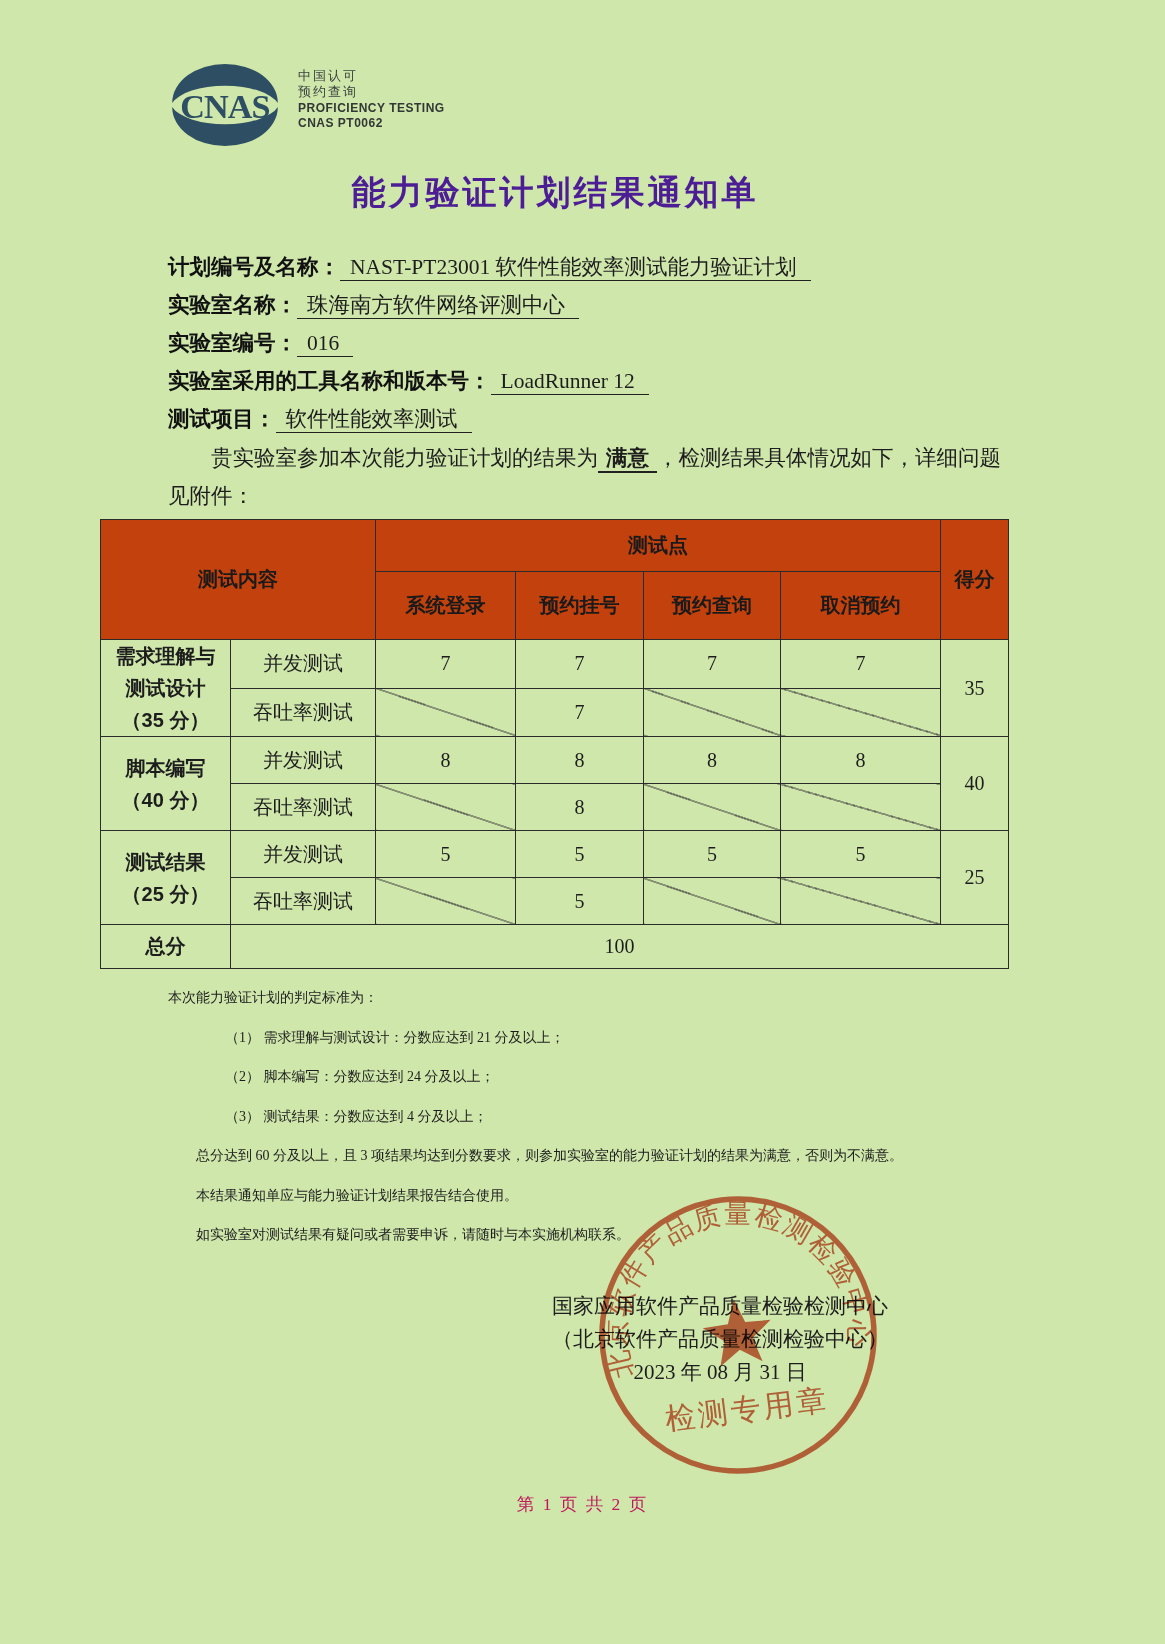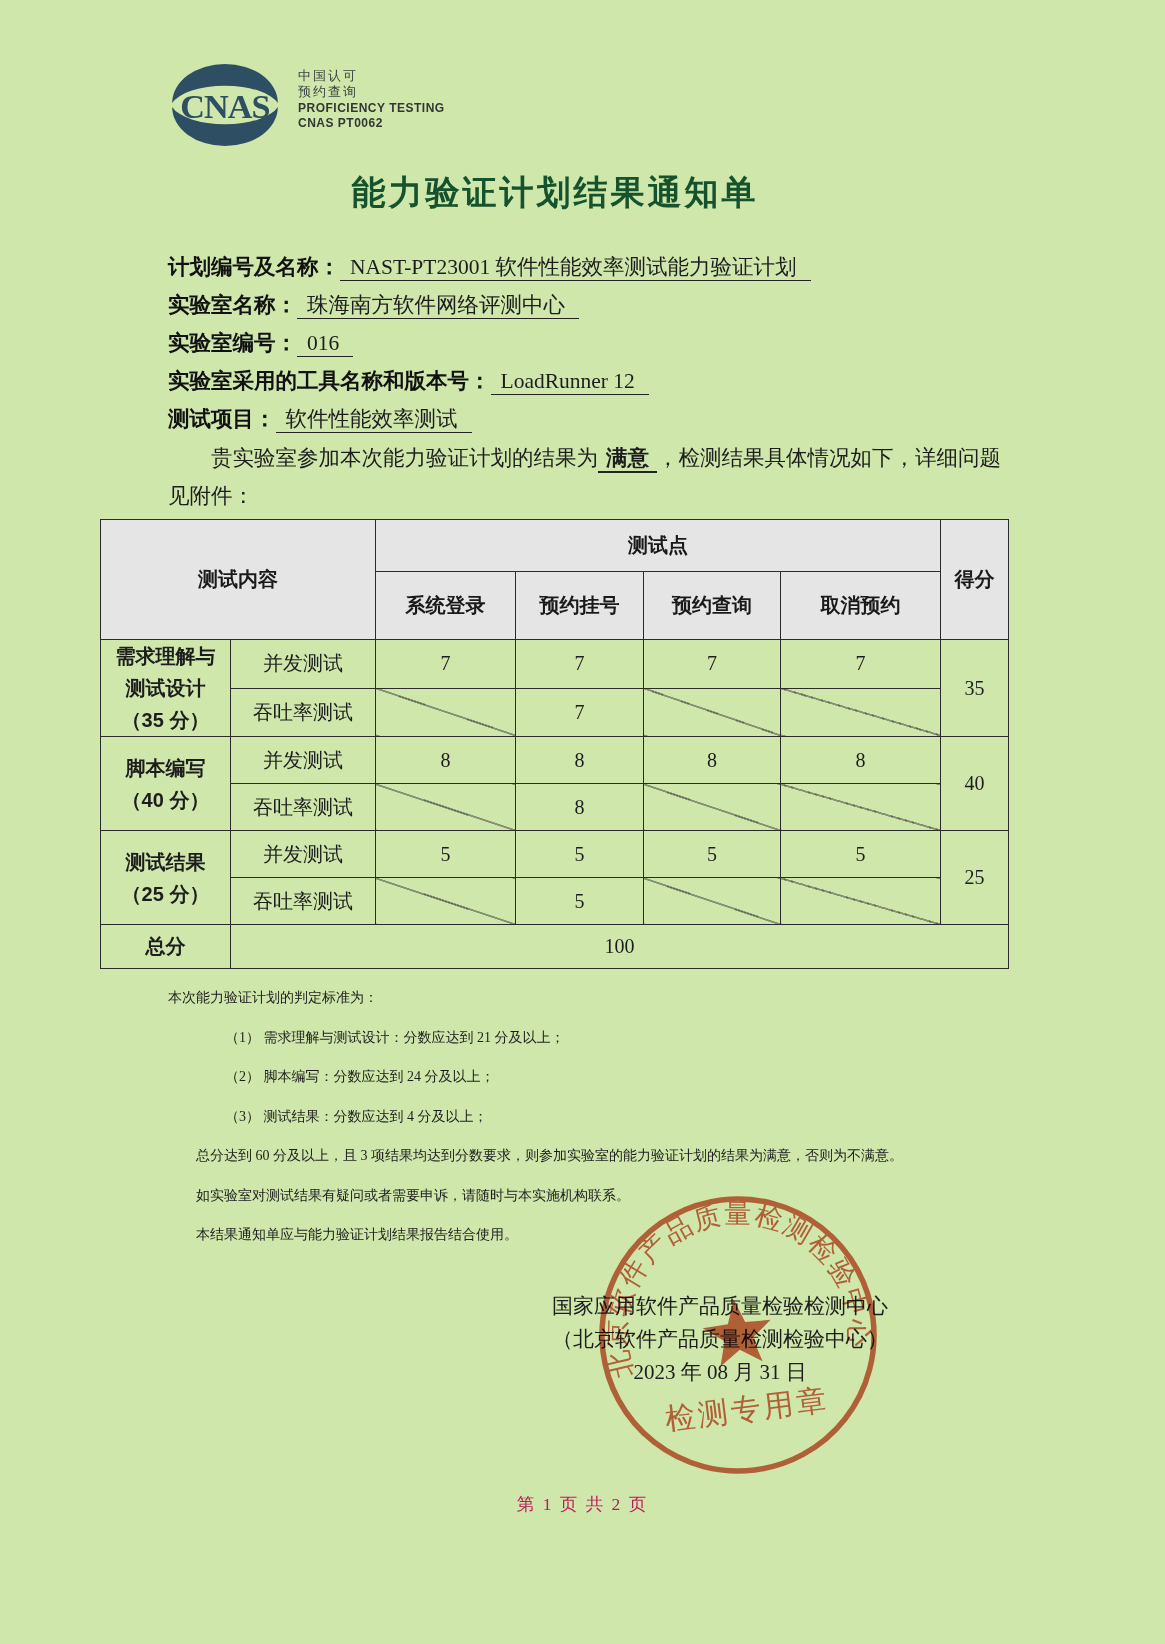--- a/index.html
+++ b/index.html
@@ -15,37 +15,37 @@
   
   .logo-block { position:absolute; left:166px; top:60px; display:flex; align-items:flex-start; }
   .cnas-mark { width:118px; height:90px; display:block; }
   .logo-text { margin-left:14px; padding-top:8px; line-height:1.25; }
   .lt-cn { font-size:13px; color:#3c4340; font-family:"Liberation Sans", sans-serif; letter-spacing:2px; }
   .lt-en { font-size:12px; color:#323735; font-weight:bold; font-family:"Liberation Sans", sans-serif; letter-spacing:0.5px; }
   
   .title {
     position:absolute; left:0; top:170px; width:1110px;
     text-align:center; font-size:34px; font-weight:bold;
-    font-family:"Liberation Sans", sans-serif; letter-spacing:3px; color:#14532d;
+    font-family:"Liberation Sans", sans-serif; letter-spacing:3px; color:#4c1d95;
   }
   
   .form { position:absolute; left:168px; top:248px; width:852px; font-size:21.5px; }
   .frow { line-height:38px; white-space:nowrap; }
   .flabel { font-weight:bold; font-family:"Liberation Sans", sans-serif; color:#111; }
   .fvalue { border-bottom:1.5px solid #222; padding:0 14px 1px 10px; }
   .para { line-height:38px; text-indent:2em; margin-top:1px; }
   .result { font-weight:bold; border-bottom:2px solid #222; padding:0 8px 1px 8px; font-family:"Liberation Sans", sans-serif; }
   
   table.score {
     position:absolute; left:100px; top:519px; width:908px;
     border-collapse:collapse; table-layout:fixed;
     font-size:20px; text-align:center;
   }
   table.score td { border:1.5px solid #2b2b2b; padding:0; vertical-align:middle; }
-  td.hd { background:#e5e5e5; font-family:Liberation Sans, sans-serif; font-weight:600; color:#1a1a1a; }
+  td.hd { background:#c2410c; font-family:Liberation Sans, sans-serif; font-weight:600; color:#1a1a1a; }
   td.grp { font-family:"Liberation Sans", sans-serif; font-weight:bold; white-space:pre-line; line-height:1.6; }
   td.sublabel { font-size:20px; }
   td.scorecell { font-size:20px; }
   td.diag {
     background-image: linear-gradient(to top right,
       transparent 49.4%, #3a3a3a 49.4%, #3a3a3a 50.6%, transparent 50.6%);
   }
   td.total-label { font-family:"Liberation Sans", sans-serif; font-weight:bold;text-align:center; }
   
   .criteria { position:absolute; left:168px; top:978px; width:852px; font-size:14px; line-height:39.5px; }
@@ -184,22 +184,22 @@
     </tr>
   </tbody>
     </table>
 
   <div class="criteria">
     <div>本次能力验证计划的判定标准为：</div>
     <div class="crit-item">（1） 需求理解与测试设计：分数应达到 21 分及以上；</div>
     <div class="crit-item">（2） 脚本编写：分数应达到 24 分及以上；</div>
     <div class="crit-item">（3） 测试结果：分数应达到 4 分及以上；</div>
     <div class="crit-par">总分达到 60 分及以上，且 3 项结果均达到分数要求，则参加实验室的能力验证计划的结果为满意，否则为不满意。</div>
+    <div class="crit-par">本结果通知单应与能力验证计划结果报告结合使用。</div>
     <div class="crit-par">如实验室对测试结果有疑问或者需要申诉，请随时与本实施机构联系。</div>
-    <div class="crit-par">本结果通知单应与能力验证计划结果报告结合使用。</div>
   </div>
 
   <div class="signature">
     <div>国家应用软件产品质量检验检测中心</div>
     <div>（北京软件产品质量检测检验中心）</div>
     <div>2023 年 08 月 31 日</div>
   </div>
 
   <svg class="stamp" viewBox="0 0 300 300" xmlns="http://www.w3.org/2000/svg">
     <g transform="translate(150,150) rotate(-7)">

